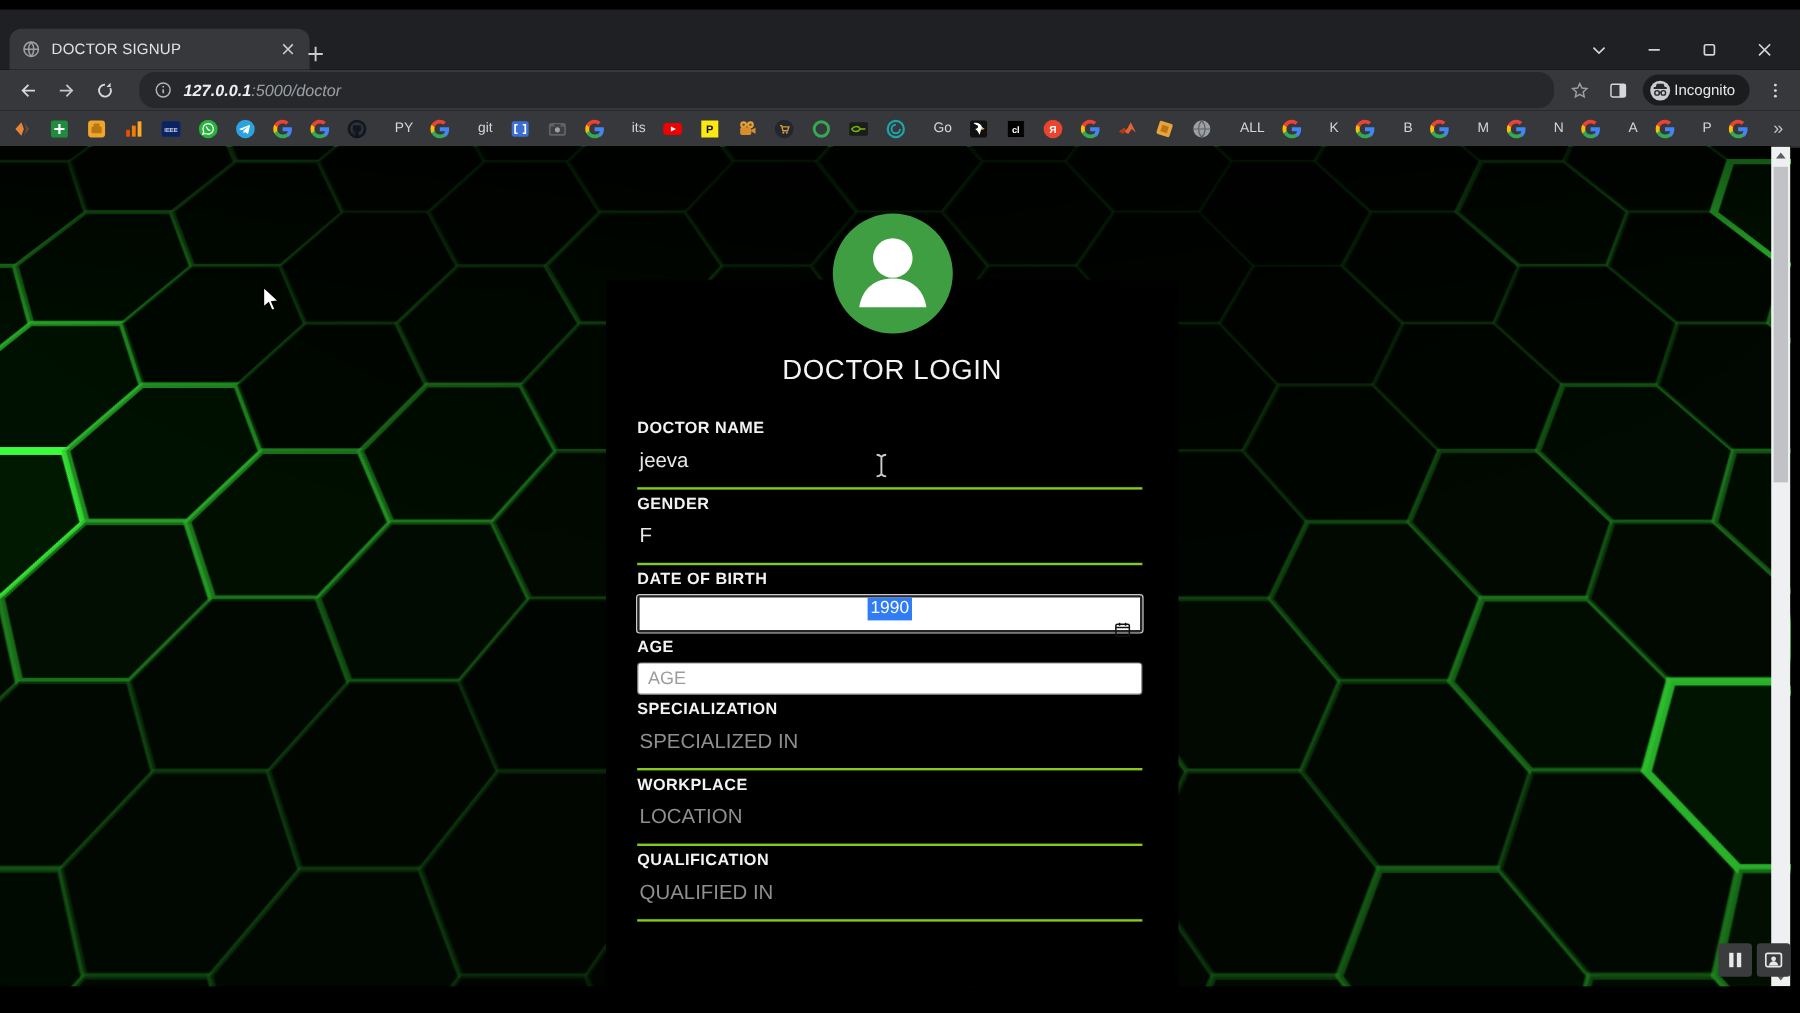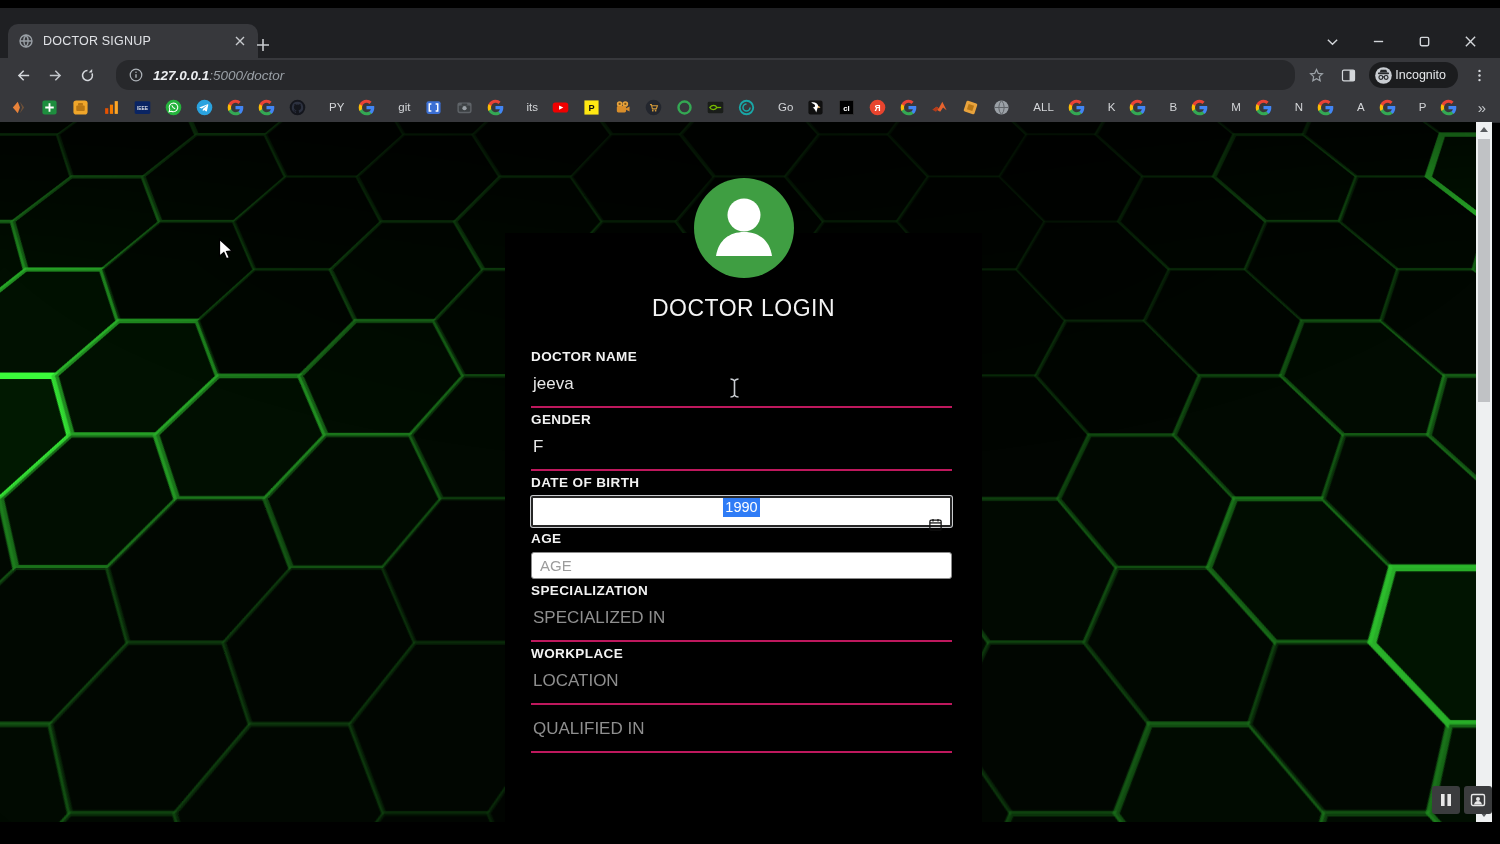--- a/index.html
+++ b/index.html
@@ -69,21 +69,21 @@
   .card{position:absolute;left:505px;top:111px;width:477px;height:600px;background:#000;z-index:3;}
   .avatar{position:absolute;top:-55px;left:50%;margin-left:-50px;width:100px;height:100px;
           border-radius:50%;background:#3F9E42;}
   .avatar svg{width:100px;height:100px;display:block;}
   .form-title{padding-top:62px;text-align:center;color:#f3f3f3;font-size:23px;letter-spacing:.5px;}
   .fields{padding:27px 30px 0 26px;}
   .field{margin-bottom:4px;}
   .f-date{}
   .f-box{}
   .flabel{font-size:13.5px;font-weight:bold;color:#f2f2f2;letter-spacing:.4px;}
-  .ul-input{font-size:17px;color:#e8e8e8;padding:10px 2px 12px 2px;border-bottom:2px solid #be185d;}
+  .ul-input{font-size:17px;color:#e8e8e8;padding:10px 2px 12px 2px;border-bottom:2px solid #84cc16;}
   .ul-input.ph{color:#8f8f8f;}
   .date-input{margin-top:6px;height:27px;background:#fff;border:2px solid #262626;
               box-shadow:0 0 0 1px #c9cbce;border-radius:2px;display:flex;align-items:center;
               padding:0 7px;flex-direction:column;}
   .date-sel{background:#2F7CF6;color:#fff;font-size:14.5px;line-height:19px;padding:0 2px;}
   .cal{margin-left:auto;width:15px;height:15px;}
   .cal svg{width:15px;height:15px;display:block;}
   .box-input{margin-top:6px;height:25px;background:#fff;border:1px solid #8a8a8a;border-radius:3px;
              display:flex;align-items:center;padding:0 8px;font-size:15px;color:#222;}
   .box-input.ph{color:#9c9c9c;}
@@ -1323,20 +1323,21 @@
           </div>
           <div class="field f-underline">
             <div class="flabel">SPECIALIZATION</div>
             <div class="ul-input ph">SPECIALIZED IN</div>
           </div>
           <div class="field f-underline">
             <div class="flabel">WORKPLACE</div>
             <div class="ul-input ph">LOCATION</div>
           </div>
           <div class="field f-underline">
+            <div class="flabel">QUALIFICATION</div>
             <div class="ul-input ph">QUALIFIED IN</div>
           </div>
         </div>
     </div>
 
     <div class="scrollbar">
       <div class="sb-up">
           <span class="tri-up"></span>
         </div>
       <div class="sb-thumb"></div>

